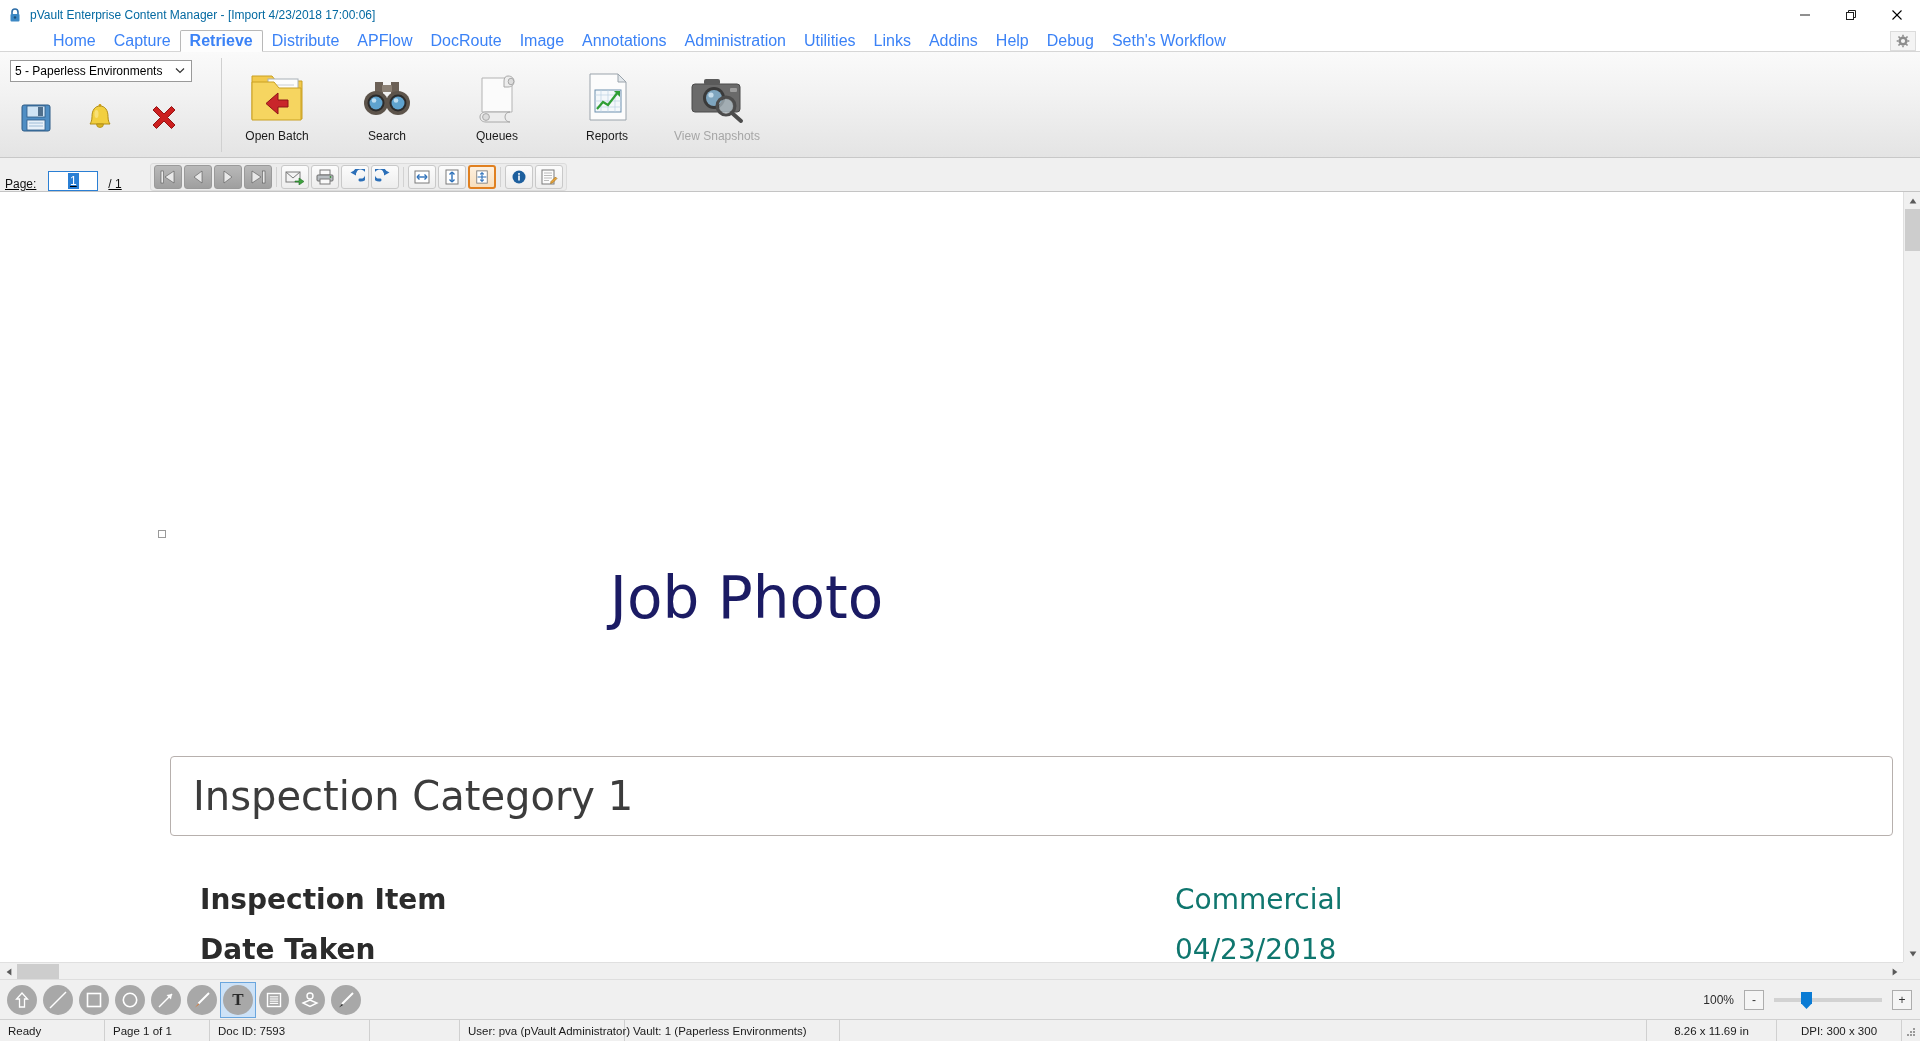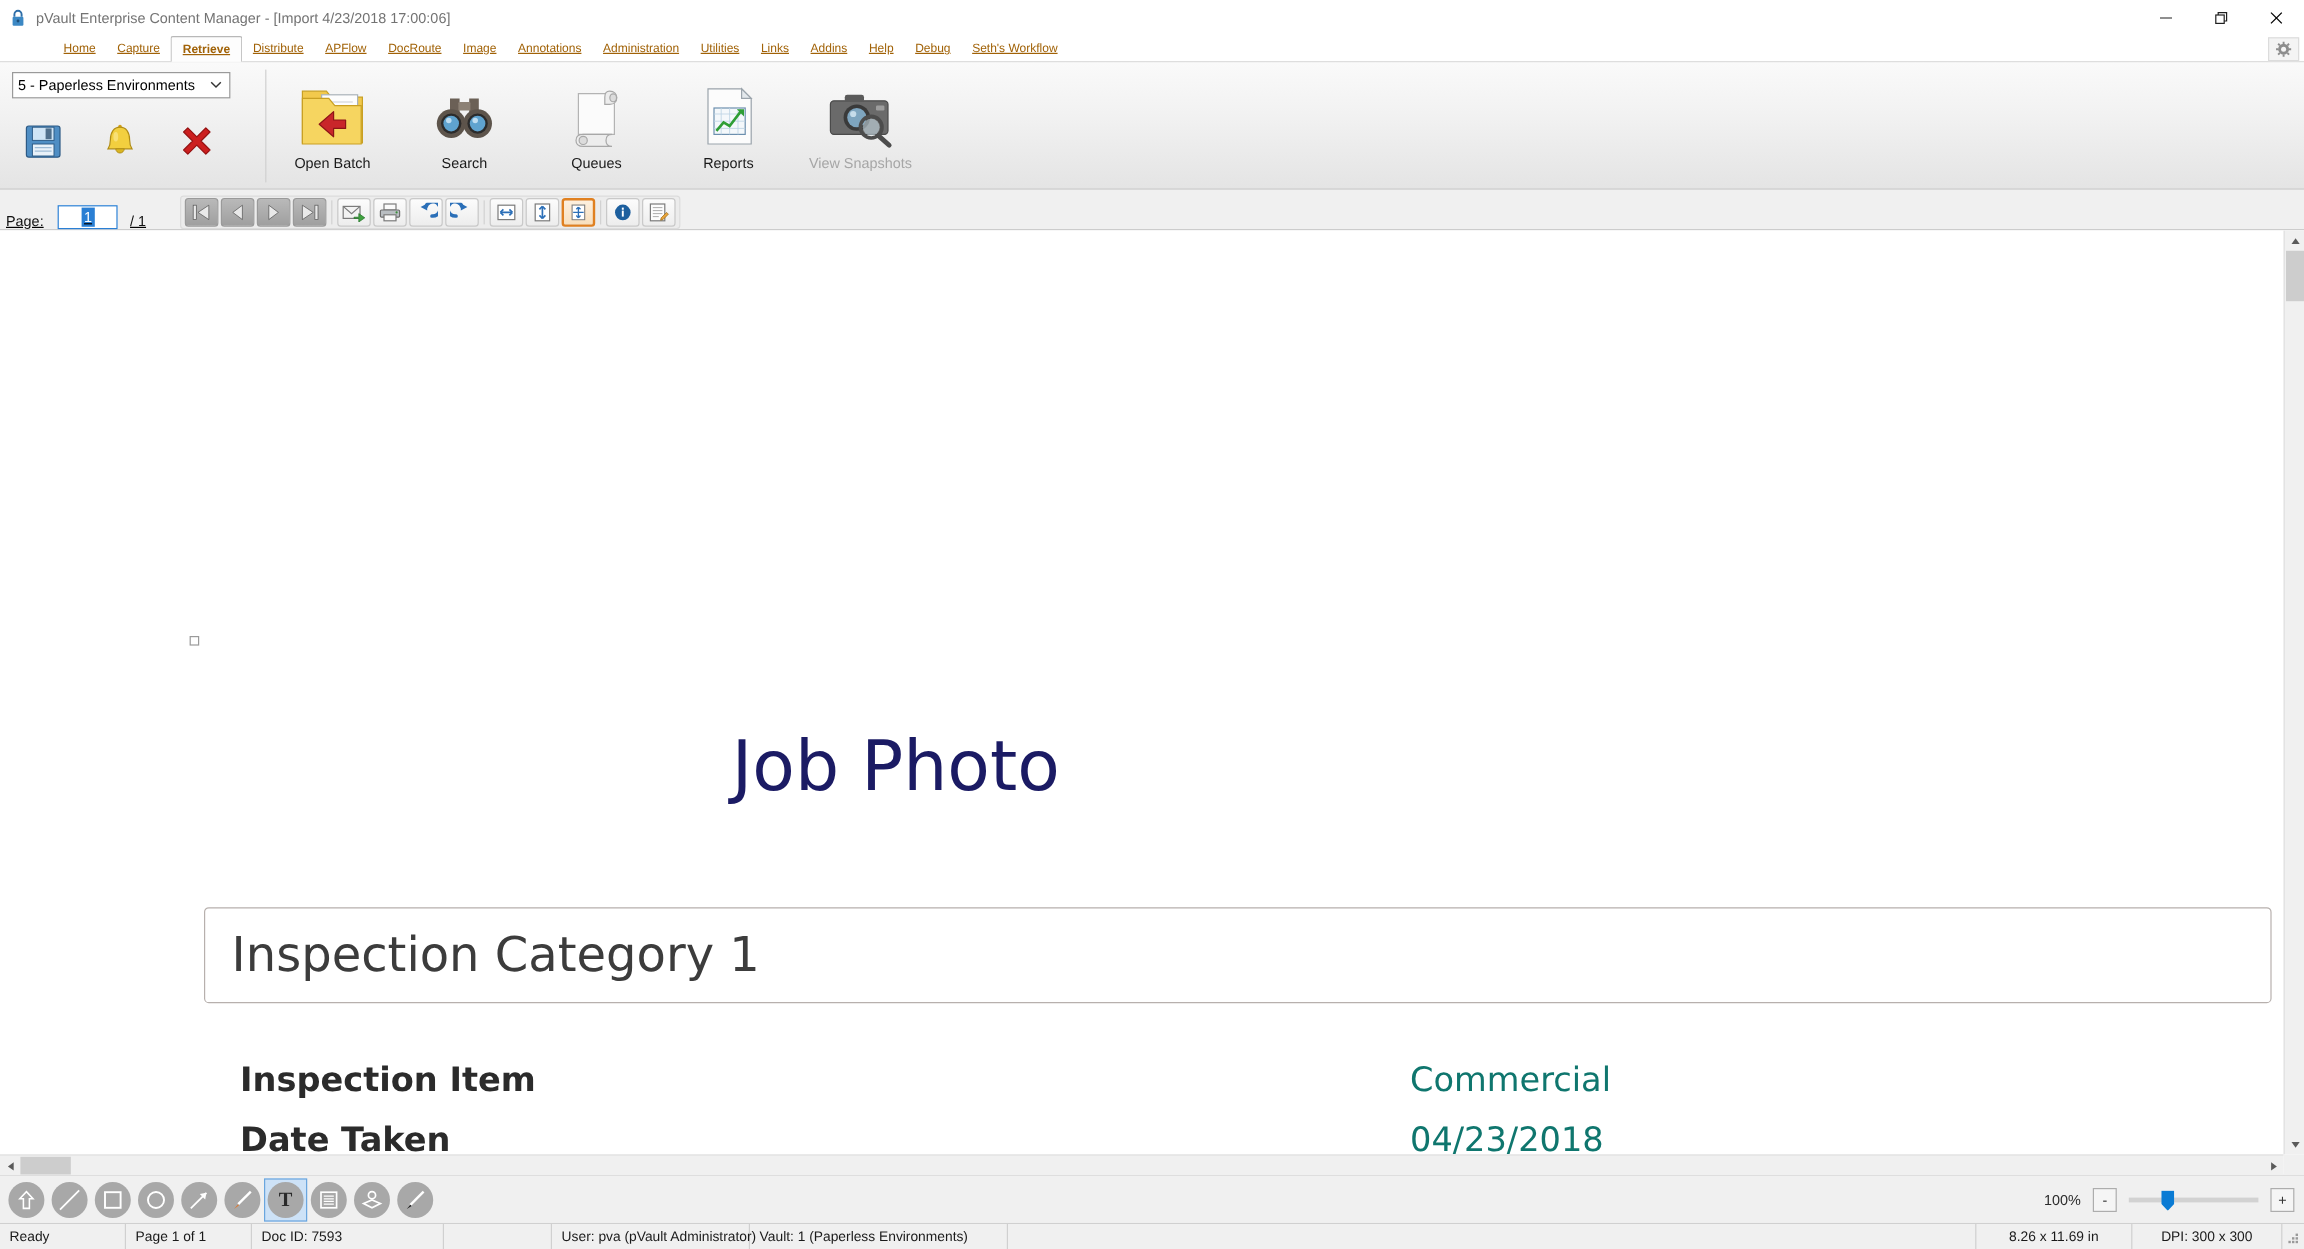--- a/index.html
+++ b/index.html
@@ -22,21 +22,21 @@
     height: 30px; flex: 0 0 30px;
     background: #ffffff;
     display: flex; align-items: center;
     position: relative;
   }
   .title-lock {
     width: 16px; height: 16px; margin-left: 7px; margin-right: 7px;
     flex: 0 0 16px; position: relative;
   }
   .title-text {
-    font-size: 12px; color: #737373; white-space: nowrap;
+    font-size: 12px; color: #0369a1; white-space: nowrap;
   }
   .win-btns {
     position: absolute; right: 0; top: 0; height: 30px;
     display: flex;
   }
   .win-btn {
     width: 46px; height: 30px;
     display: flex; align-items: center; justify-content: center;
     font-size: 13px; color: #000; cursor: default;
   }
@@ -46,22 +46,22 @@
     height: 22px; flex: 0 0 22px;
     background: #ffffff;
     display: flex; align-items: stretch;
     padding-left: 44px;
     position: relative;
     border-bottom: 1px solid #d6d6d6;
   }
   .menu-item {
     padding: 0 9px;
     display: flex; align-items: center;
-    font-size: 10px; color: #a16207;
-    white-space: nowrap; cursor: default; text-decoration: underline;
+    font-size: 16px; color: #3b82f6;
+    white-space: nowrap; cursor: default;
   }
   .menu-item.active {
     background: #fdfdfd;
     border: 1px solid #b8b8b8;
     border-bottom-color: #fdfdfd;
     font-weight: bold;
     border-radius: 2px 2px 0 0;
     margin-bottom: -1px;
   }
   .menu-gear {
@@ -169,21 +169,20 @@
     position: absolute; left: 158px; top: 338px;
     width: 8px; height: 8px; border: 1px solid #9a9a9a; background: #fff;
   }
   .doc-title {
     position: absolute; left: 0; right: 0; top: 372px;
     text-align: center;
     font-size: 58px; color: #1b1b64;
     font-family: "DejaVu Sans", sans-serif;
     letter-spacing: 0px;
     padding-right: 410px;
-    margin-top: 40px;
   }
   .cat-box {
     position: absolute; left: 170px; right: 10px; top: 564px;
     height: 80px;
     border: 1px solid #b7b0ad;
     border-radius: 4px;
     display: flex; align-items: center;
     padding-left: 22px;
     background: #fff;
   }

